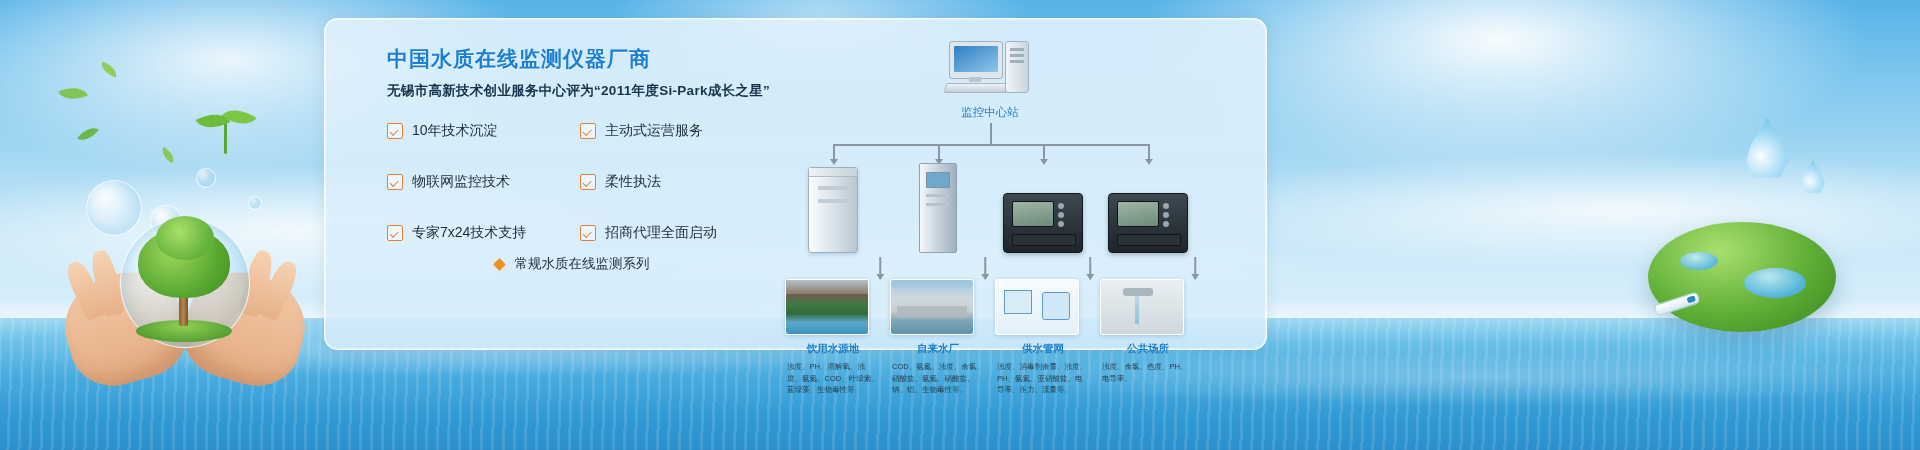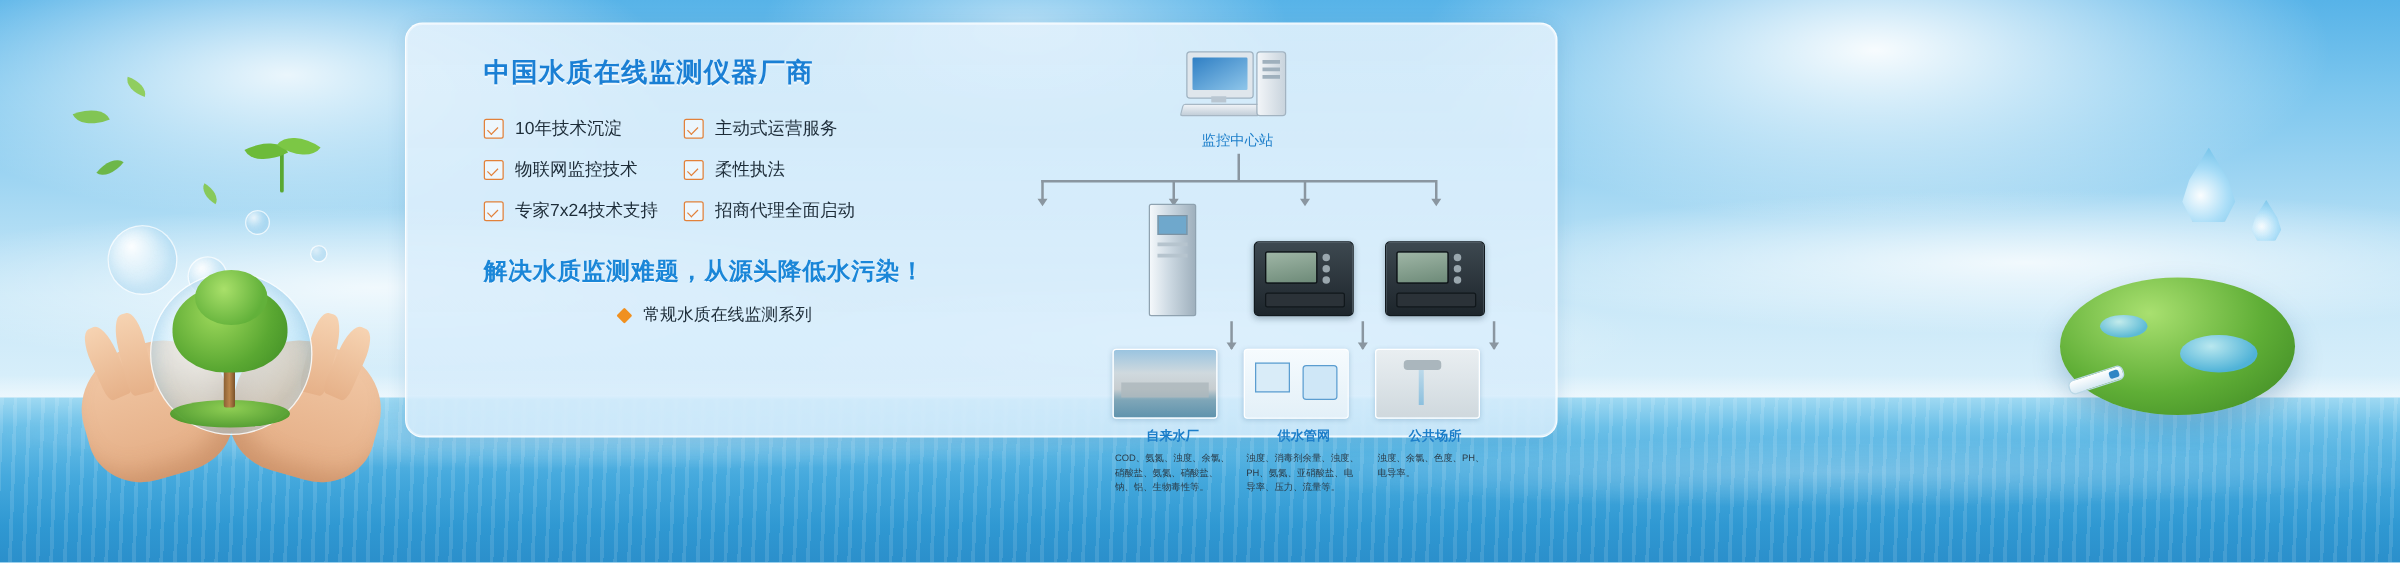--- a/index.html
+++ b/index.html
@@ -105,30 +105,31 @@
   .droplet.small{left:1800px;top:160px;width:26px;height:34px;opacity:.9;}
 
   
   .card{
     position:absolute;left:324px;top:18px;width:920px;height:330px;
     background:linear-gradient(180deg,rgba(226,241,252,.88),rgba(214,236,251,.86));
     border:1px solid rgba(255,255,255,.9);
     border-radius:14px;
     box-shadow:0 2px 14px rgba(60,130,180,.18), inset 0 0 0 1px rgba(255,255,255,.45);
     backdrop-filter:blur(1px);
+    padding-left:21px;
   }
   .card-left{position:absolute;left:62px;top:26px;width:370px;}
   .title{
     font-size:21px;font-weight:bold;color:#1a7fd4;letter-spacing:1px;line-height:1.3;
     text-shadow:0 1px 0 rgba(255,255,255,.6);
   }
   .subtitle{
     margin-top:10px;font-size:13.5px;color:#17324a;font-weight:bold;letter-spacing:.3px;white-space:nowrap;
   }
-  .checks{margin-top:22px;display:grid;grid-template-columns:160px 170px;row-gap:15px;column-gap:0;}
+  .checks{margin-top:22px;display:grid;grid-template-columns:160px 170px;row-gap:15px;column-gap:0;gap:33px;}
   .chk{display:flex;align-items:center;gap:9px;font-size:14px;color:#1d2c38;white-space:nowrap;}
   .chk .box{
     width:14px;height:14px;flex:0 0 14px;border:1.6px solid #e2813a;border-radius:2px;
     position:relative;background:rgba(255,255,255,.55);
   }
   .chk .box::after{
     content:"";position:absolute;left:2px;top:5px;width:7px;height:3.5px;
     border-left:1.8px solid #e2813a;border-bottom:1.8px solid #e2813a;
     transform:rotate(-45deg);
   }
@@ -236,20 +237,21 @@
       <div class="lake2"></div>
     <div class="stick">
         <i></i>
       </div>
   </div>
 
   <div class="card">
 
     <div class="card-left">
       <div class="title">中国水质在线监测仪器厂商</div>
+      <div class="subtitle">无锡市高新技术创业服务中心评为“2011年度Si-Park成长之星”</div>
 
       <div class="checks">
         <div class="chk">
           <span class="box"></span>
           <span>10年技术沉淀</span>
         </div>
         <div class="chk">
           <span class="box"></span>
           <span>主动式运营服务</span>
         </div>
@@ -264,21 +266,20 @@
         <div class="chk">
           <span class="box"></span>
           <span>专家7x24技术支持</span>
         </div>
         <div class="chk">
           <span class="box"></span>
           <span>招商代理全面启动</span>
         </div>
       </div>
 
-      <div class="subhead">解决水质监测难题，从源头降低水污染！</div>
 
       <div class="bullets">
         <div class="bl">
           <span class="dia"></span>
           <span>常规水质在线监测系列</span>
         </div>
       </div>
     </div>
 
     <div class="diagram">
@@ -300,20 +301,35 @@
 
       <div class="drop-v" style="left:56px;"></div>
       <div class="arrow-d" style="left:52.5px;top:126px;"></div>
       <div class="drop-v" style="left:161px;"></div>
       <div class="arrow-d" style="left:157.5px;top:126px;"></div>
       <div class="drop-v" style="left:266px;"></div>
       <div class="arrow-d" style="left:262.5px;top:126px;"></div>
       <div class="drop-v" style="left:371px;"></div>
       <div class="arrow-d" style="left:367.5px;top:126px;"></div>
 
+      <div class="devcol" style="left:8px;">
+        <div class="device">
+          <div class="cabinet">
+              <div class="top"></div>
+              <div class="slot"></div>
+              <div class="slot"></div>
+            </div>
+        </div>
+        <div class="arrow2" style="position:relative;margin:4px auto 0;">
+            <span></span>
+          </div>
+        <div class="photo ph1"></div>
+        <div class="cap">饮用水源地</div>
+        <div class="desc">浊度、PH、溶解氧、浊度、氨氮、COD、叶绿素、蓝绿藻、生物毒性等。</div>
+      </div>
 
       <div class="devcol" style="left:218px;">
         <div class="device">
           <div class="analyzer">
               <div class="disp"></div>
               <div class="btns">
                 <i></i>
                 <i></i>
                 <i></i>
               </div>

